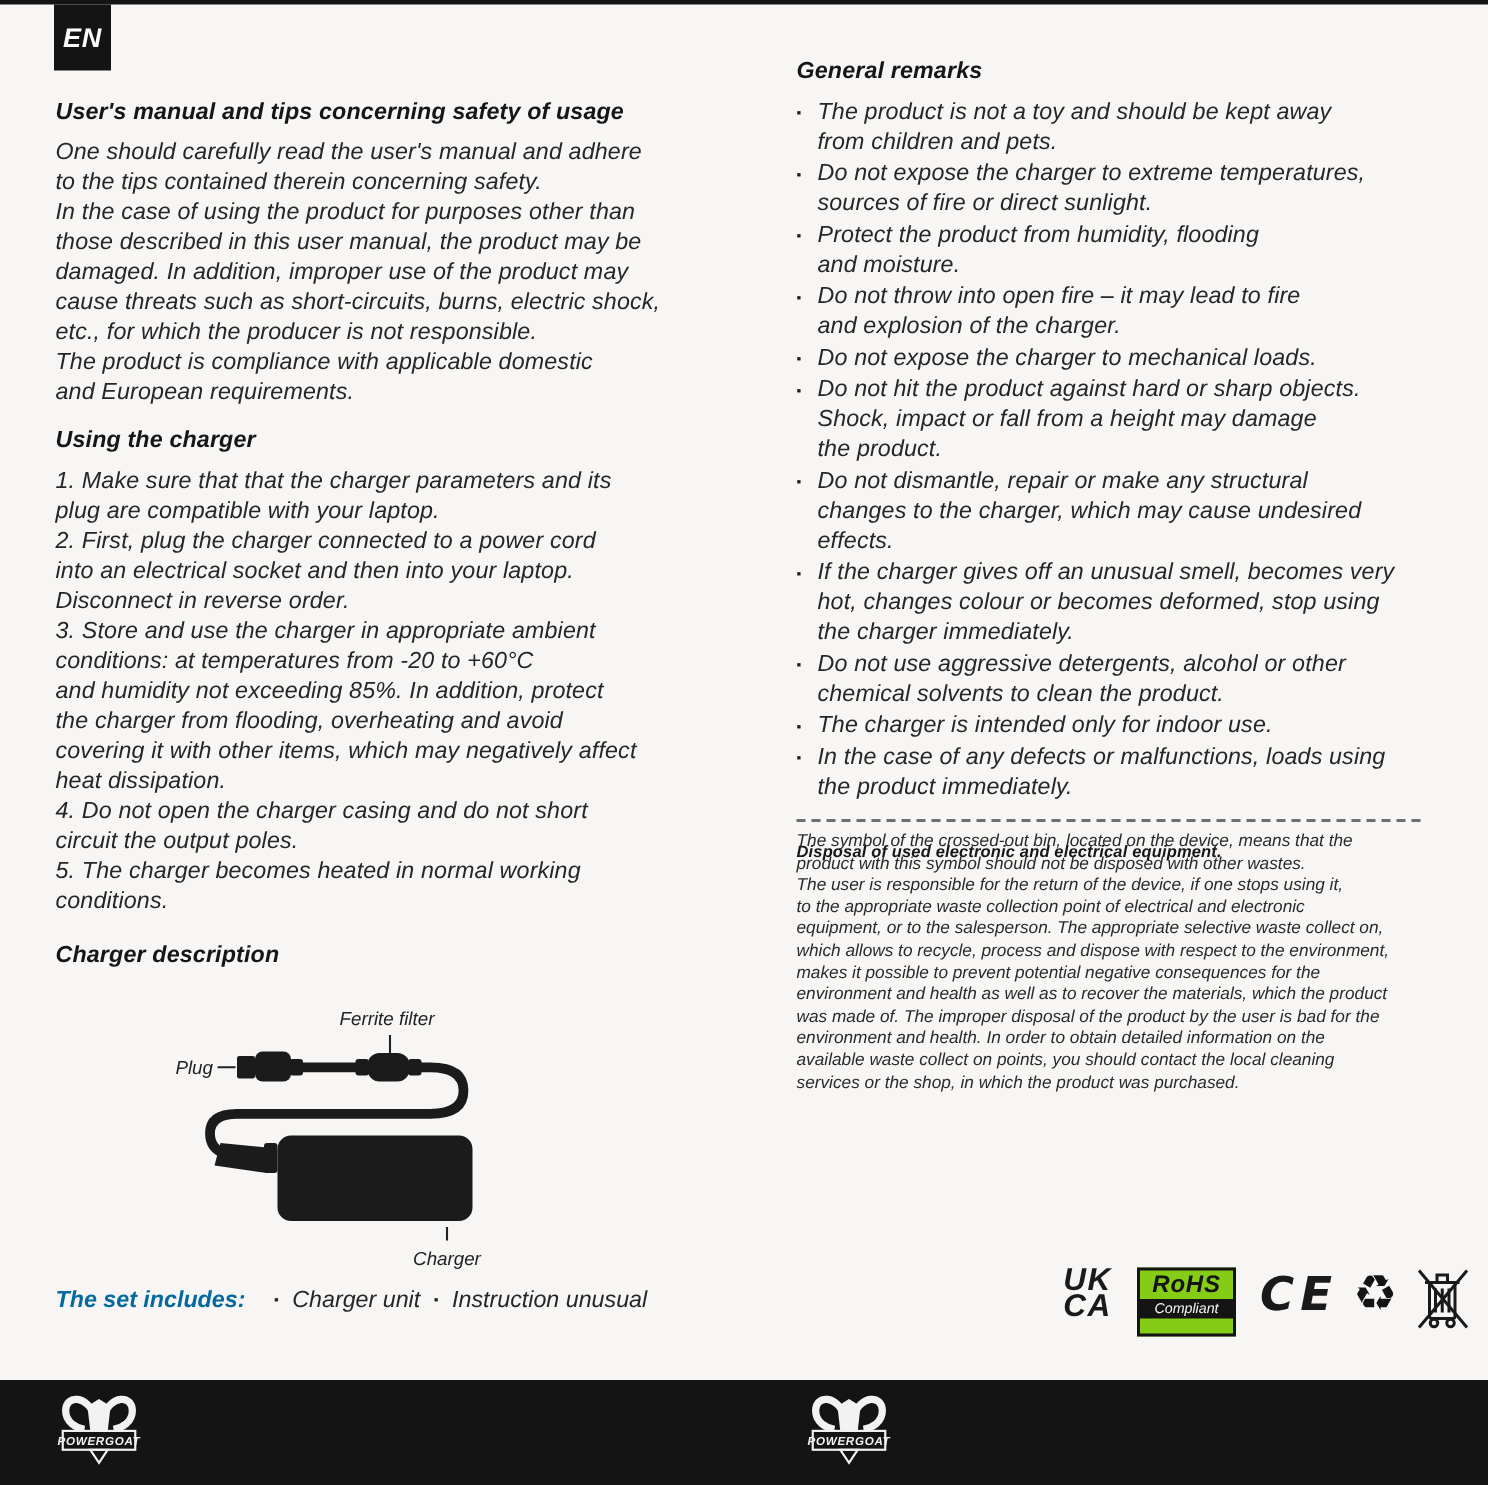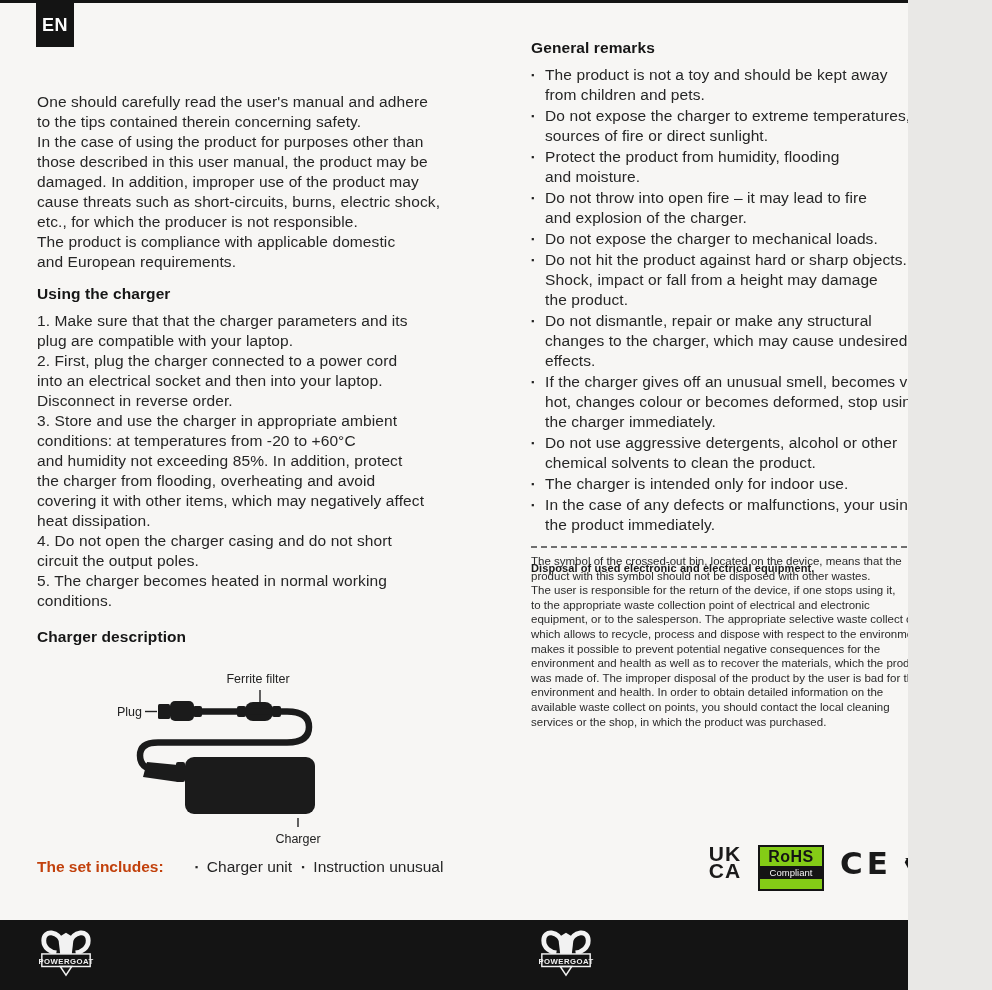--- a/index.html
+++ b/index.html
@@ -2,22 +2,22 @@
 <html><head>
 <meta charset="utf-8">
 <style>
   * { margin:0; padding:0; box-sizing:border-box; }
   html,body { width:992px; height:990px; }
   body {
     font-family:"Liberation Sans", sans-serif;
     background:#e9e8e6;
   }
   .page {
-    position:relative; width:908px; height:990px;
-    background:#f7f6f4; color:#222; overflow:hidden;
+    position:relative; width:992px; height:990px;
+    background:#f7f6f4; color:#222; overflow:hidden;font-style:italic;
   }
   .top-edge { position:absolute; left:0; top:0; width:100%; height:3px; background:#141414; }
 
   .en-badge {
     position:absolute; left:36px; top:3px; width:38px; height:44px;
     background:#141414; color:#fdfdfd; font-weight:bold; font-size:18px;
     display:flex; align-items:center; justify-content:center; letter-spacing:0.5px;
   }
 
   .abs { position:absolute; }
@@ -46,21 +46,21 @@
   }
   ul.remarks .li-text {
     font-size:15.5px; line-height:20px; color:#262626; white-space:pre-line; letter-spacing:0.1px;
   }
 
   .divider {
     border-top:2px dashed #6f6f6f; width:416px; height:0;
   }
 
   .set-line { display:flex; align-items:baseline; font-size:15.5px; color:#262626; }
-  .set-line .lbl { font-weight:bold; color:#c2410c; margin-right:22px; }
+  .set-line .lbl { font-weight:bold; color:#0369a1; margin-right:10px; }
   .set-line .dot { font-size:9px; margin:0 9px; position:relative; top:-2px; }
 
   
   .marks { display:flex; }
   .ukca {
     font-weight:bold; color:#1a1a1a; font-size:21px; line-height:17px;
     letter-spacing:1px; text-align:center; width:42px;
   }
   .rohs {
     width:66px; border:2.5px solid #141414; text-align:center; margin-left:12px;
@@ -87,20 +87,21 @@
   .goat-mid { left:537px; }
 </style>
 </head>
 <body>
 
 <div class="page">
   <div class="top-edge"></div>
 
   <div class="en-badge">EN</div>
 
+  <div class="abs col-left h" style="top:66px;">User's manual and tips concerning safety of usage</div>
   <div class="abs col-left body-text" style="top:92px;">One should carefully read the user's manual and adhere
 to the tips contained therein concerning safety.
 In the case of using the product for purposes other than
 those described in this user manual, the product may be
 damaged. In addition, improper use of the product may
 cause threats such as short-circuits, burns, electric shock,
 etc., for which the producer is not responsible.
 The product is compliance with applicable domestic
 and European requirements.</div>
 
@@ -205,21 +206,21 @@
         <span class="marker">▪</span>
         <span class="li-text">Do not use aggressive detergents, alcohol or other
 chemical solvents to clean the product.</span>
       </li>
     <li>
         <span class="marker">▪</span>
         <span class="li-text">The charger is intended only for indoor use.</span>
       </li>
     <li>
         <span class="marker">▪</span>
-        <span class="li-text">In the case of any defects or malfunctions, your using
+        <span class="li-text">In the case of any defects or malfunctions, loads using
 the product immediately.</span>
       </li>
   </ul>
 
   <div class="abs col-right divider" style="top:546px;"></div>
 
   <div class="abs col-right h" style="top:562px; font-size:11px;">Disposal of used electronic and electrical equipment.</div>
   <div class="abs col-right small-text" style="top:554px;">The symbol of the crossed-out bin, located on the device, means that the
 product with this symbol should not be disposed with other wastes.
 The user is responsible for the return of the device, if one stops using it,

